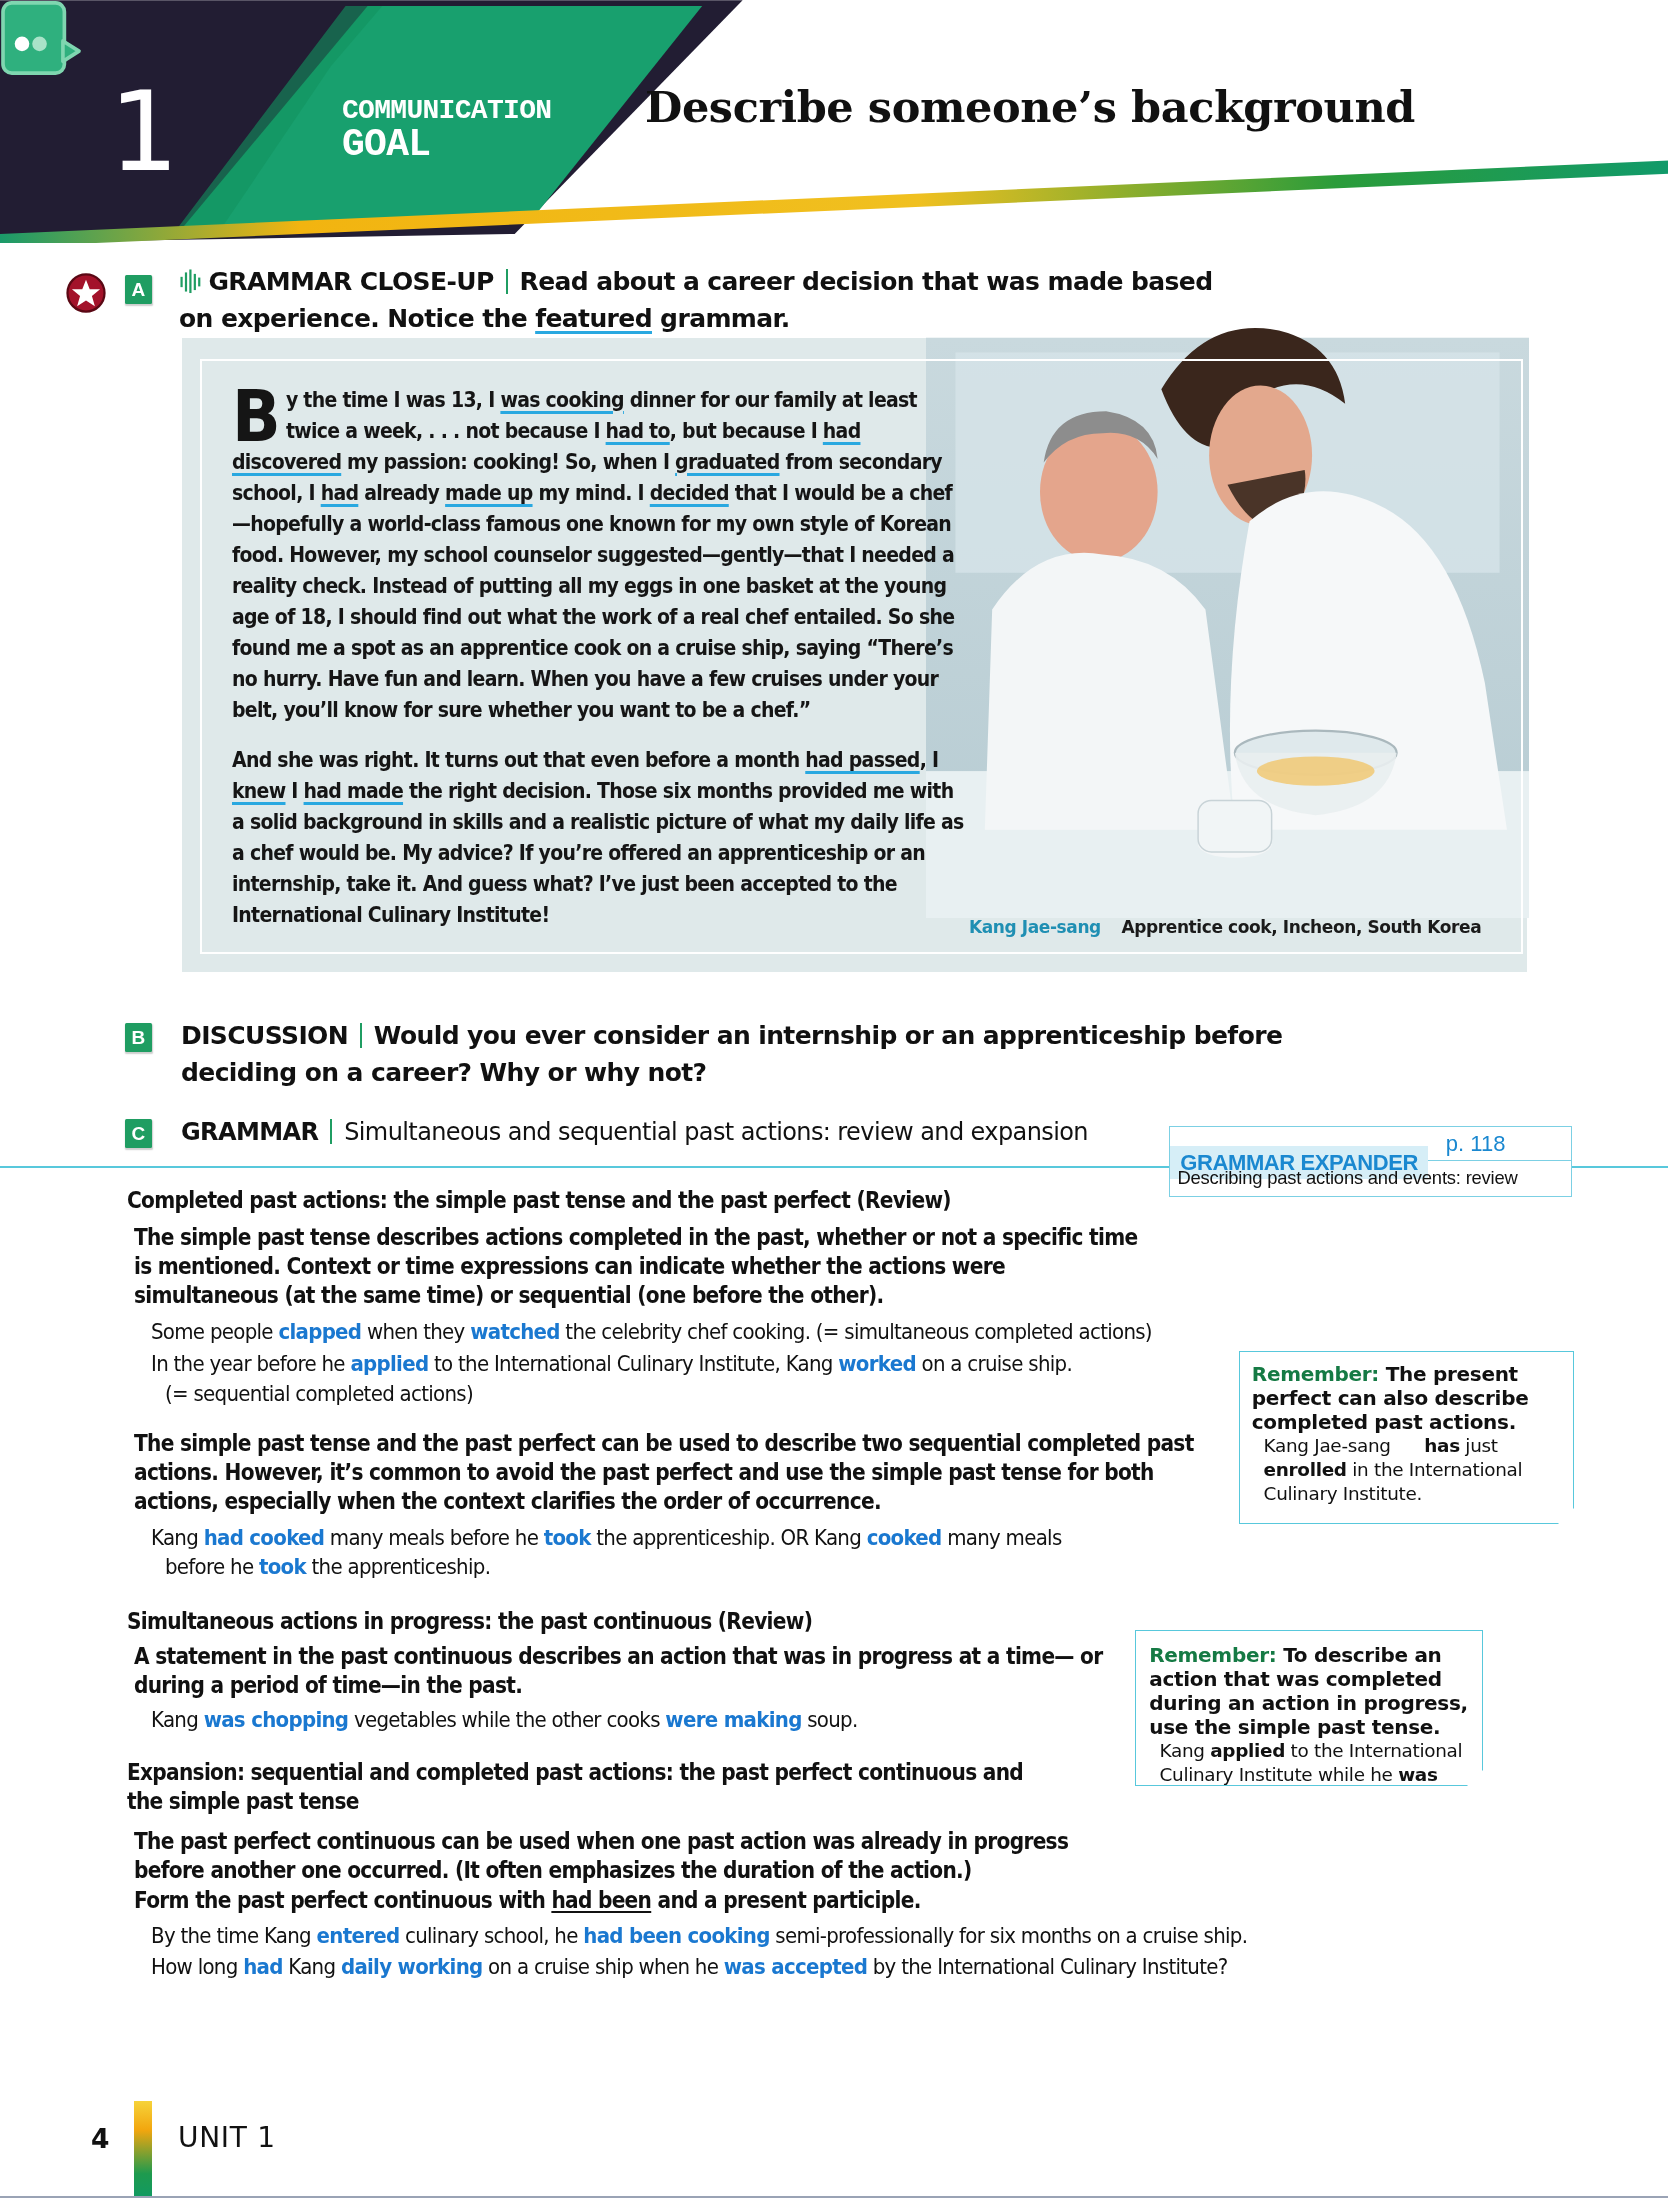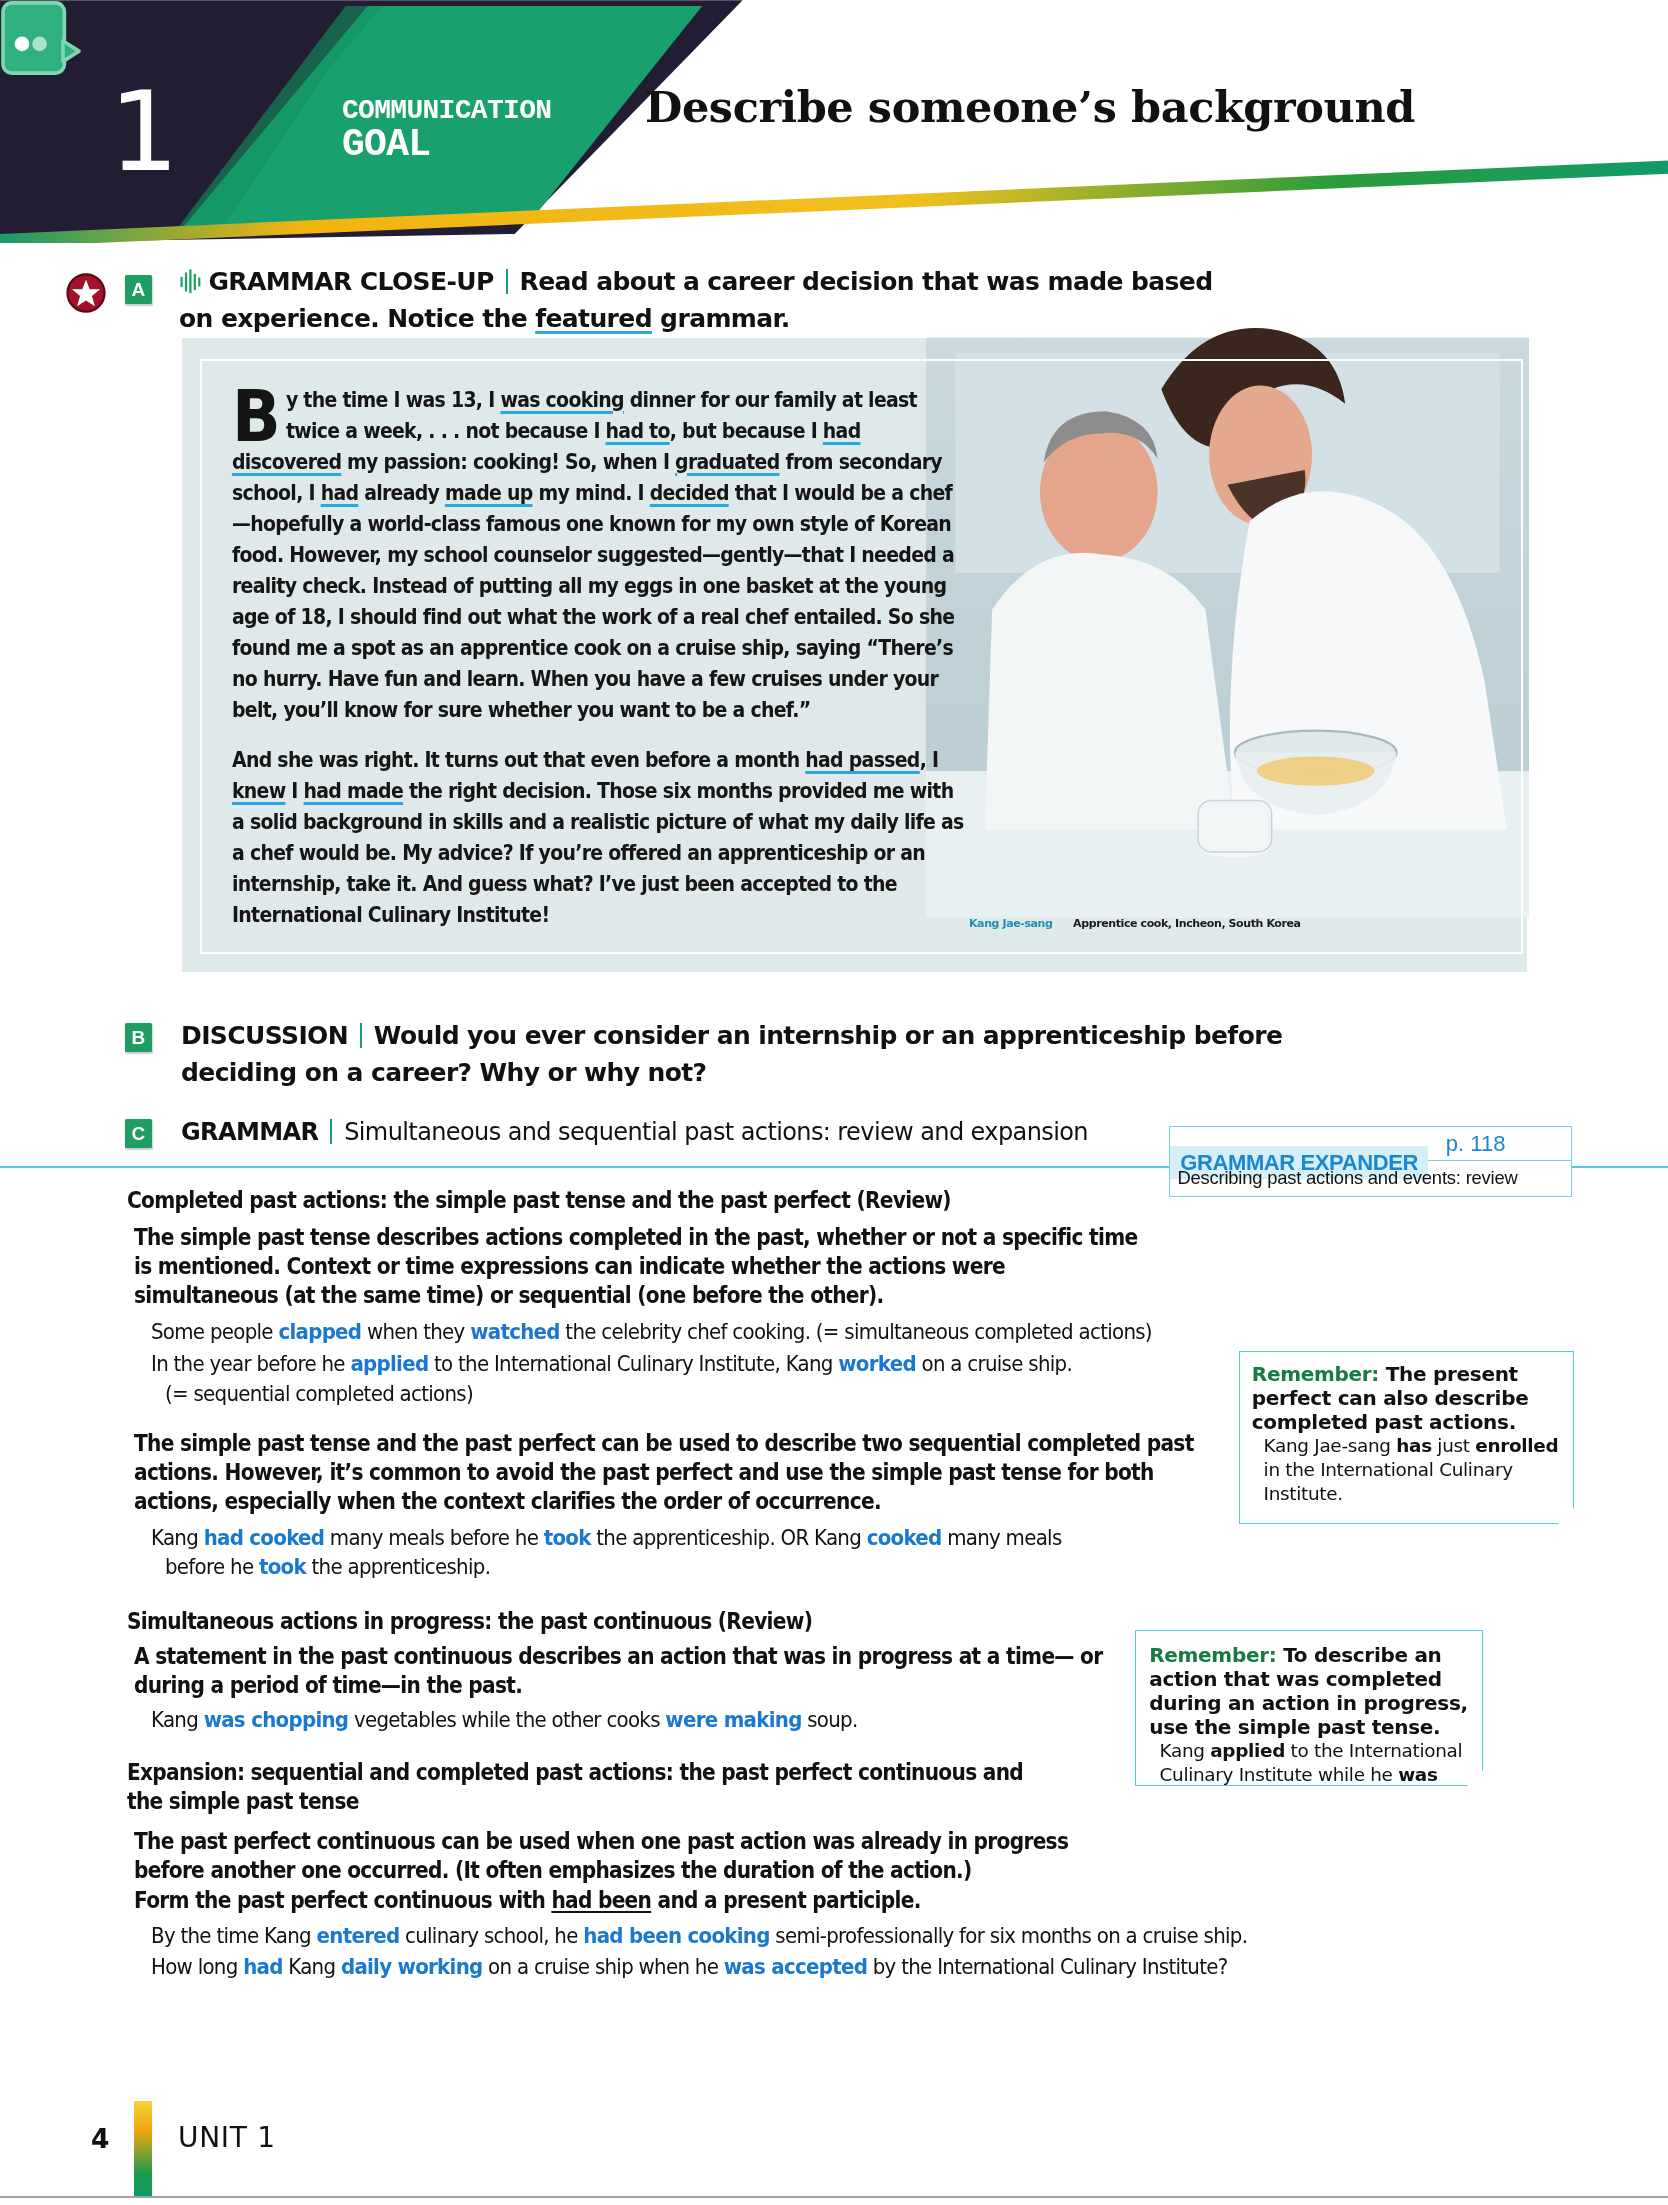--- a/index.html
+++ b/index.html
@@ -26,21 +26,21 @@
   .ul-blue { text-decoration: underline; text-decoration-color: #29a8e0; text-decoration-thickness: 2.9px; text-underline-offset: 4.4px; }
   .audio-icon { display: inline-block; width: 26.5px; height: 26.5px; vertical-align: -4.4px; margin-right: 2.9px; }
 
   
   .reading-outer { position: absolute; left: 182px; top: 338px; width: 1345px; height: 634px; background: #dfe9ea; }
   .photo { position: absolute; left: 926px; top: 301px; width: 603px; height: 617px; overflow: hidden; }
   .reading-card { position: absolute; left: 200px; top: 359px; width: 1323px; height: 595px; border: 2.2px solid #fff; }
   .reading-text { position: absolute; left: 232px; top: 385px; width: 735px; font-family: "DejaVu Sans Condensed", "DejaVu Sans", sans-serif; font-size: 21px; line-height: 31px; color: #151515; font-weight: 700; letter-spacing: -0.7px; font-stretch: condensed; }
   .reading-text p { margin-bottom: 19px; }
   .dropcap { float: left; font-size: 71px; line-height: 57px; margin: 2.9px 5.9px 0 0; font-weight: 700; }
-  .caption { position: absolute; left: 969px; top: 917px; font-family: "DejaVu Sans", sans-serif; font-size: 11px; font-weight: 700; letter-spacing: -0.4px; }
+  .caption { position: absolute; left: 969px; top: 917px; font-family: "DejaVu Sans", sans-serif; font-size: 17px; font-weight: 700; letter-spacing: -0.4px; }
   .caption .name { color: #1f8fb3; margin-right: 20.6px; }
   .caption .role { color: #1a1a1a; }
 
   
   .teal-rule { position: absolute; left: 0; top: 1166px; width: 1669px; height: 2.2px; background: #58c8dc; }
   .expander { position: absolute; left: 1169px; top: 1126px; width: 403px; height: 71px; background: #fff; border: 1.5px solid #7cd0e4; }
   .expander .top { height: 34px; display: flex; align-items: center; border-bottom: 1.5px solid #7cd0e4; }
   .expander .tag { background: #d6eef7; color: #1a88d0; font-weight: 700; font-size: 22px; height: 100%; padding: 0 10.3px; display: flex; align-items: center; letter-spacing: -0.4px; margin-top: 38px; }
   .expander .page { color: #1a88d0; font-size: 22px; margin-left: 17.6px; }
   .expander .desc { font-size: 18.4px; padding: 5.9px 7.4px; color: #111; letter-spacing: -0.2px; }
@@ -182,21 +182,21 @@
 <div class="g g-ex" style="left:151px; top:1704px; width:1029px;"><span><span>Kang </span><span class="hl">was chopping</span><span> vegetables while the other cooks </span><span class="hl">were making</span><span> soup.</span></span></div>
 
 <div class="g g-h" style="left:119px; top:1758px; width:919px;">Expansion: sequential and completed past actions: the past perfect continuous and the simple past tense</div>
 <div class="g g-b" style="left:134px; top:1827px; width:1000px;">The past perfect continuous can be used when one past action was already in progress before another one occurred. (It often emphasizes the duration of the action.)</div>
 <div class="g g-b" style="left:134px; top:1886px; width:956px;"><span>Form the past perfect continuous with </span><span class="ul-dark">had been</span><span> and a present participle.</span></div>
 <div class="g g-ex" style="left:151px; top:1920px; width:1250px;"><span><span>By the time Kang </span><span class="hl">entered</span><span> culinary school, he </span><span class="hl">had been cooking</span><span> semi-professionally for six months on a cruise ship.</span></span></div>
 <div class="g g-ex" style="left:151px; top:1951px; width:1250px;"><span><span>How long </span><span class="hl">had</span><span> Kang </span><span class="hl">daily working</span><span> on a cruise ship when he </span><span class="hl">was accepted</span><span> by the International Culinary Institute?</span></span></div>
 
 <div class="remember" style="left:1239px; top:1351px; width:335px; height:173px; padding:10.3px 11.8px;">
   <div class="rh"><span class="gr">Remember:</span> <span>The present perfect can also describe completed past actions.</span></div>
-  <div class="rx" style="padding-left:11.8px; text-indent:0;"><span><span>Kang Jae-sang </span><span style="font-weight: 700;">has</span><span> just </span><span style="font-weight: 700;">enrolled</span><span> in the International Culinary Institute.</span></span></div>
+  <div class="rx" style="padding-left:11.8px; text-indent:0;"><span><span>Kang Jae-sang </span><span style="font-weight: 700; margin-left: 28px;">has</span><span> just </span><span style="font-weight: 700;">enrolled</span><span> in the International Culinary Institute.</span></span></div>
 </div>
 <div class="remember" style="left:1135px; top:1630px; width:348px; height:156px; padding:11.8px 13.2px;">
   <div class="rh"><span class="gr">Remember:</span> <span>To describe an action that was completed during an action in progress, use the simple past tense.</span></div>
   <div class="rx" style="padding-left:10.3px;"><span><span>Kang </span><span style="font-weight: 700;">applied</span><span> to the International Culinary Institute while he </span><span style="font-weight: 700;">was working</span><span> on the same.</span></span></div>
 </div>
 
 <div class="footer-num">4</div>
 <div class="footer-bar"></div>
 <div class="footer-unit">UNIT 1</div>
 <div class="footer-line"></div>

